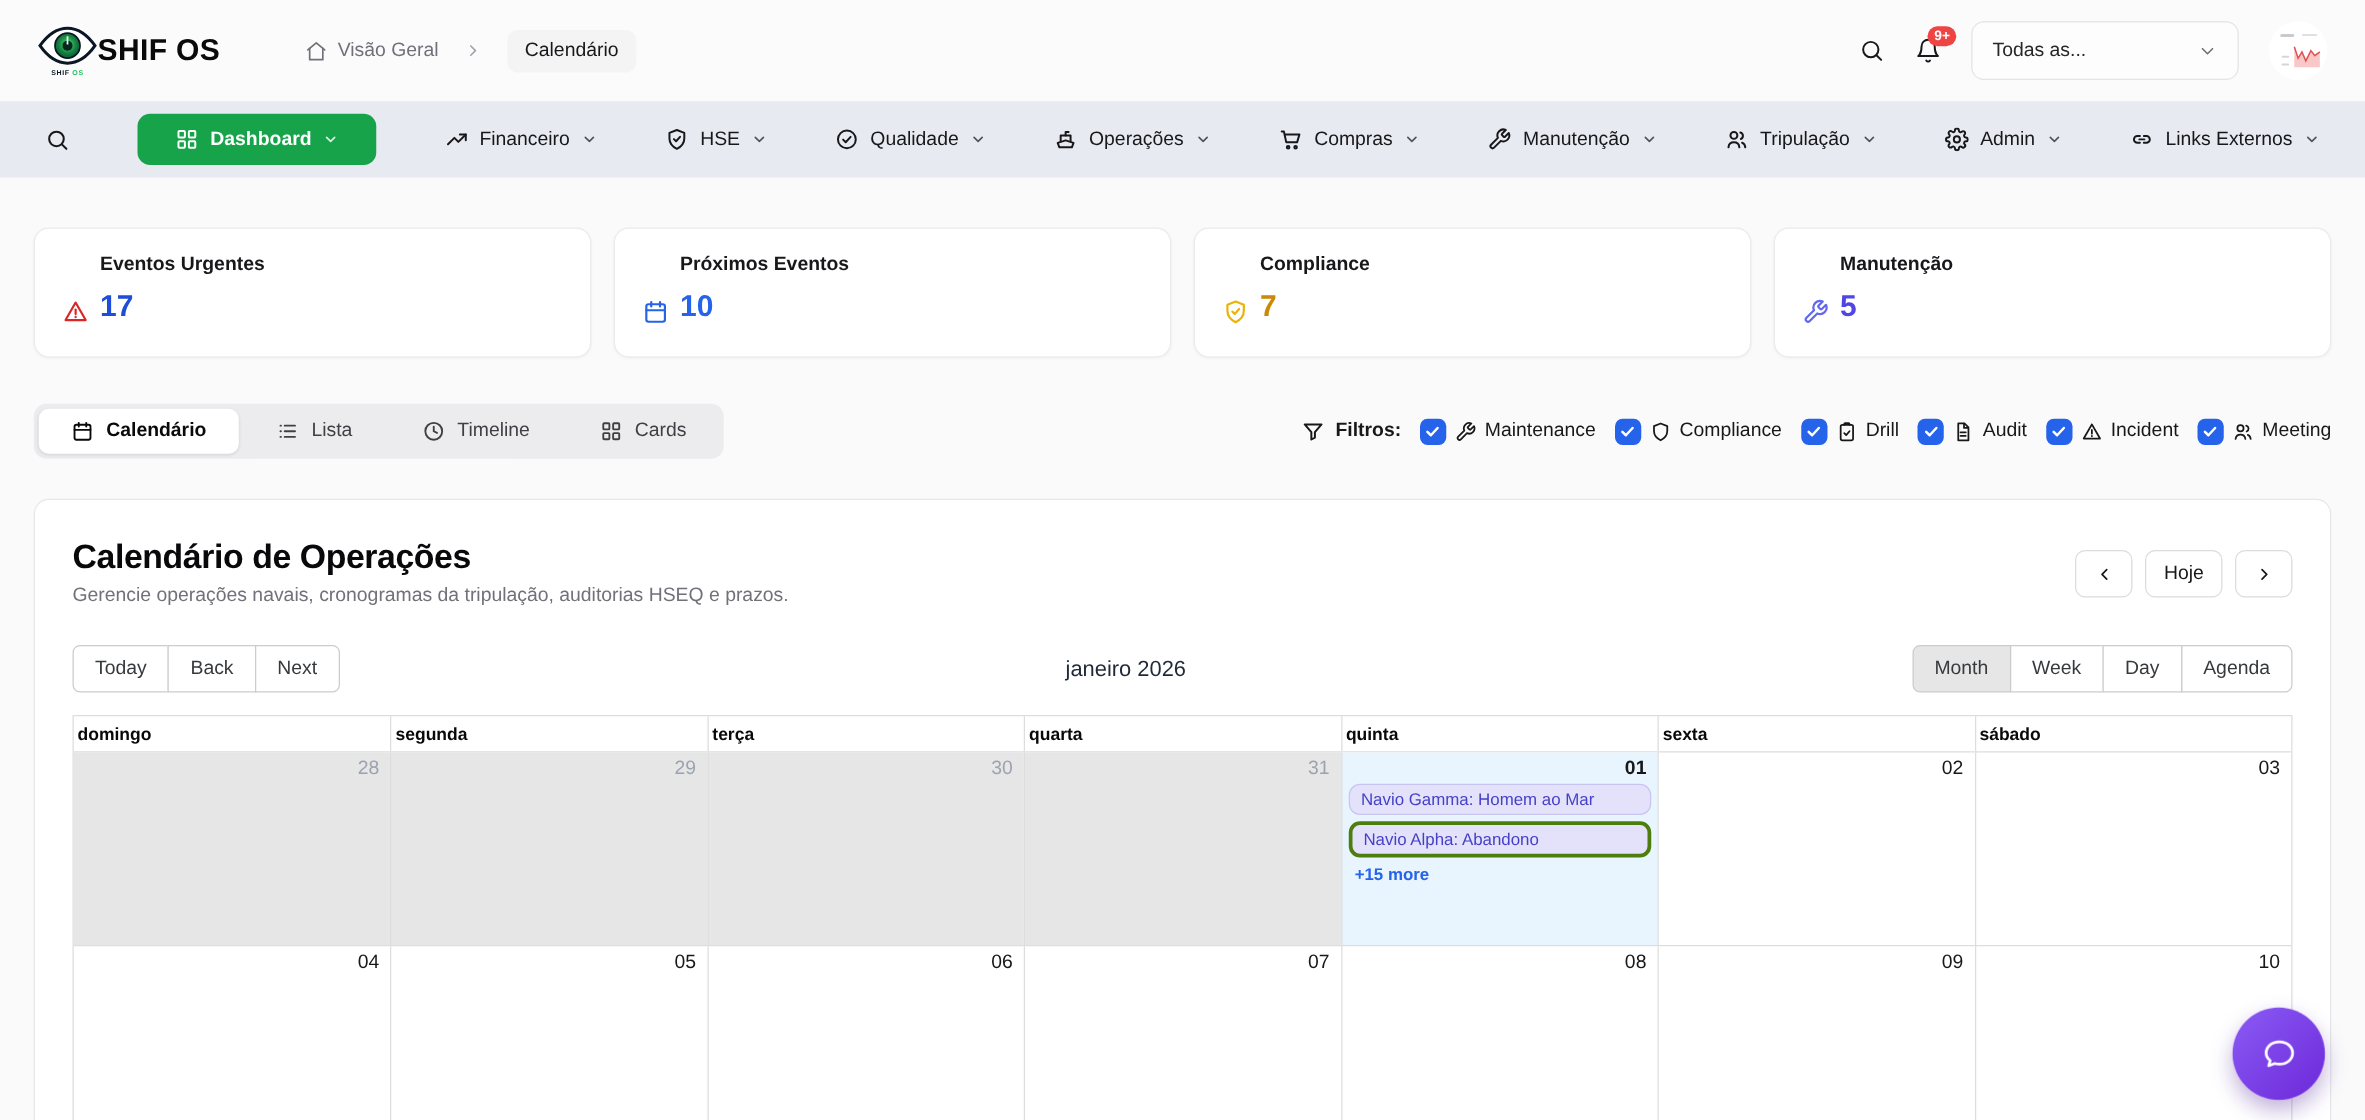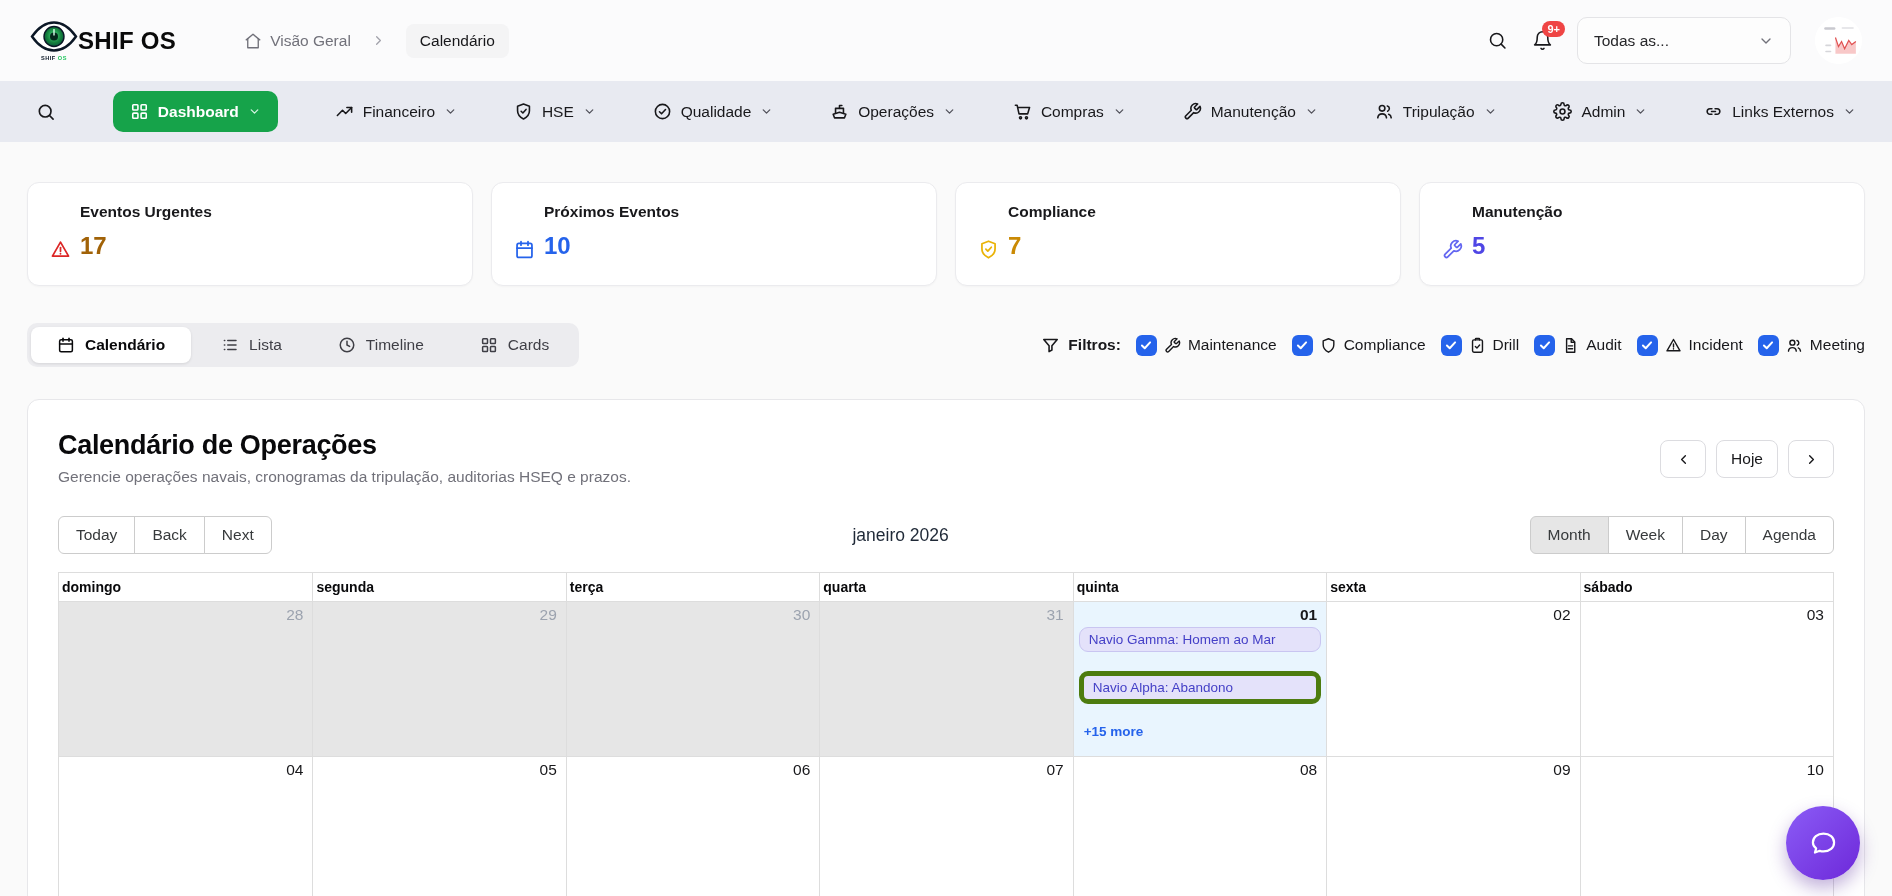--- a/index.html
+++ b/index.html
@@ -22,21 +22,21 @@
                   display:flex; align-items:center; justify-content:space-between; padding:0 16px;
                   font-size:15.5px; color:#27272a; cursor:pointer; }
   .fleet-select .chev { color:#71717a; }
   .avatar { width:47px; height:47px; border-radius:50%; overflow:hidden; flex:none; background:#fff; }
 
   
   .nav { height:61px; background:#e8eaf1; display:flex; align-items:center; justify-content:space-between; padding:0 36px; }
   .nav-item { display:flex; align-items:center; gap:9px; font-size:15.5px; font-weight:500; color:#18181b;
               background:none; border:none; cursor:pointer; font-family:inherit; white-space:nowrap; }
   .nav-item .chev { color:#52525b; }
-  .nav-item.active { background:#16a34a; color:#fff; padding:11px 17px; border-radius:10px; font-weight:600; }
+  .nav-item.active { background:#16a34a; color:#fff; padding:11px 30px; border-radius:10px; font-weight:600; }
   .nav-item.active .chev { color:#d6f5e3; }
 
   
   .stats { display:flex; gap:18px; padding:40px 27px 0; }
   .stat-card { flex:1; background:#fff; border:1px solid #ebebee; border-radius:12px; height:104px;
                padding:17px 22px 15px; display:grid; grid-template-columns:30px 1fr; grid-template-rows:auto auto;
                box-shadow:0 1px 2px rgba(0,0,0,.03); }
   .stat-label { grid-area:1/2; font-size:15.5px; font-weight:600; color:#18181b; padding-top:3px; }
   .stat-icon  { grid-area:2/1; display:flex; align-items:center; }
   .stat-value { grid-area:2/2; font-size:24px; font-weight:700; line-height:1.3; }
@@ -79,21 +79,21 @@
   .cal-week + .cal-week { border-top:1px solid #ddd; }
   .cal-week.w1 { height:154px; }
   .cal-week.w2 { height:210px; }
   .cal-cell { overflow:hidden; }
   .cal-cell + .cal-cell { border-left:1px solid #ddd; }
   .cal-cell.outside { background:#e6e6e6; }
   .cal-cell.today { background:#e9f5fe; }
   .cell-num { text-align:right; font-size:15.5px; padding:4px 9px 1px; color:#18181b; }
   .outside .cell-num { color:#9ca3af; }
   .today .cell-num { font-weight:700; }
-  .cell-events { display:flex; flex-direction:column; gap:19px; padding:2px 5px 0; }
+  .cell-events { display:flex; flex-direction:column; gap:5px; padding:2px 5px 0; }
   .event-pill { font-size:13.5px; padding:4px 9px; border-radius:9px; white-space:nowrap; overflow:hidden;
                 text-overflow:ellipsis; cursor:pointer; }
   .more-link { font-size:13.5px; font-weight:700; padding:1px 5px; cursor:pointer; text-align:left;
                background:none; border:none; font-family:inherit; }
 
   .chat-fab { position:fixed; left:1786px; top:806px; width:74px; height:74px; border-radius:50%;
               border:none; cursor:pointer; display:flex; align-items:center; justify-content:center;
               background:linear-gradient(135deg,#8b5cf6 0%,#6d28d9 100%);
               box-shadow:0 8px 18px rgba(76,29,149,.35); color:#fff; }
   .icon { flex:none; display:block; }
@@ -291,21 +291,21 @@
 <div class="stats" id="stats-row">
     <div class="stat-card">
       <span class="stat-label">Eventos Urgentes</span>
       <span class="stat-icon" style="color:#dc2626">
         <svg class="icon " width="21" height="21" viewBox="0 0 24 24" fill="none" stroke="currentColor" stroke-width="2" stroke-linecap="round" stroke-linejoin="round">
           <path d="M12 3.5 2.8 19.5h18.4z"></path>
           <line x1="12" y1="9.8" x2="12" y2="14"></line>
           <line x1="12" y1="16.6" x2="12" y2="16.9"></line>
         </svg>
       </span>
-      <span class="stat-value" style="color:#a16207">17</span>
+      <span class="stat-value" style="color:#1d4ed8">17</span>
     </div>
     <div class="stat-card">
       <span class="stat-label">Próximos Eventos</span>
       <span class="stat-icon" style="color:#2563eb">
         <svg class="icon " width="21" height="21" viewBox="0 0 24 24" fill="none" stroke="currentColor" stroke-width="2" stroke-linecap="round" stroke-linejoin="round">
           <rect x="3.5" y="5" width="17" height="16" rx="2"></rect>
           <line x1="8" y1="3" x2="8" y2="7"></line>
           <line x1="16" y1="3" x2="16" y2="7"></line>
           <line x1="3.5" y1="10.5" x2="20.5" y2="10.5"></line>
         </svg>
@@ -515,21 +515,21 @@
           <div class="cal-cell outside">
             <div class="cell-num">30</div>
           </div>
           <div class="cal-cell outside">
             <div class="cell-num">31</div>
           </div>
           <div class="cal-cell today">
             <div class="cell-num">01</div>
             <div class="cell-events">
               <div class="event-pill" style="background:#e4e2fa;border:1px solid #c9c5f1;color:#4540c7">Navio Gamma: Homem ao Mar</div>
-              <div class="event-pill" style="background:#e4e2fa;border:5px solid #4d7c0f;color:#4540c7">Navio Alpha: Abandono</div>
+              <div class="event-pill" style="background:#e4e2fa;border:3px solid #4d7c0f;color:#4540c7">Navio Alpha: Abandono</div>
               <button class="more-link" style="color:#2563eb">+15 more</button>
             </div>
           </div>
           <div class="cal-cell">
             <div class="cell-num">02</div>
           </div>
           <div class="cal-cell">
             <div class="cell-num">03</div>
           </div>
         </div>

